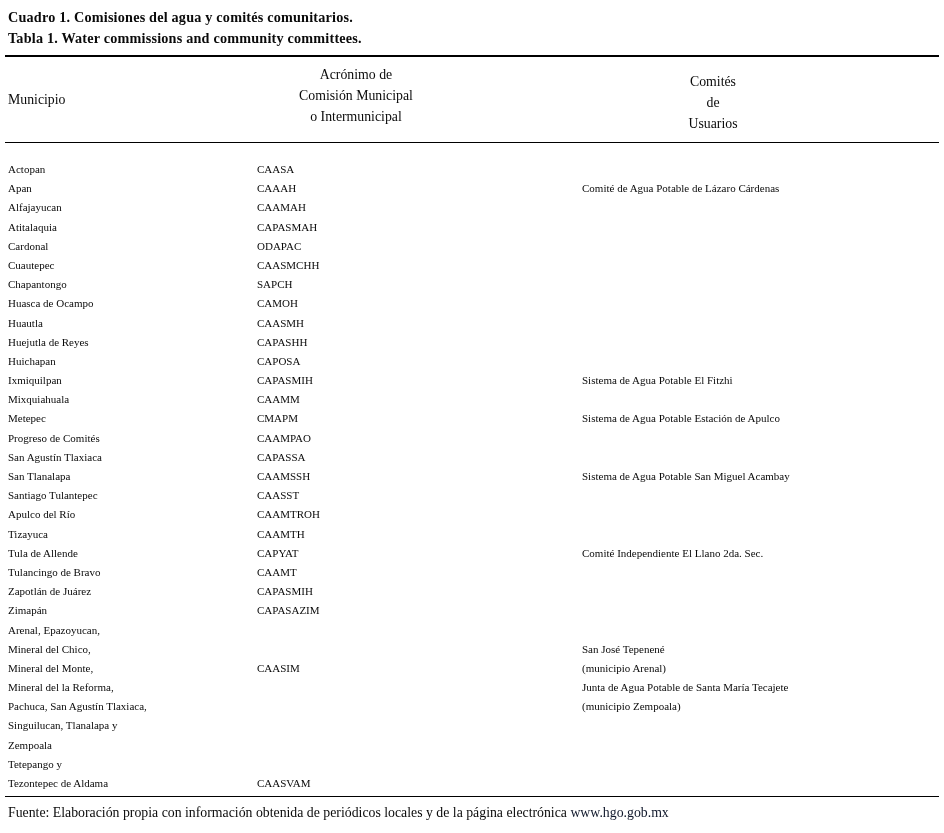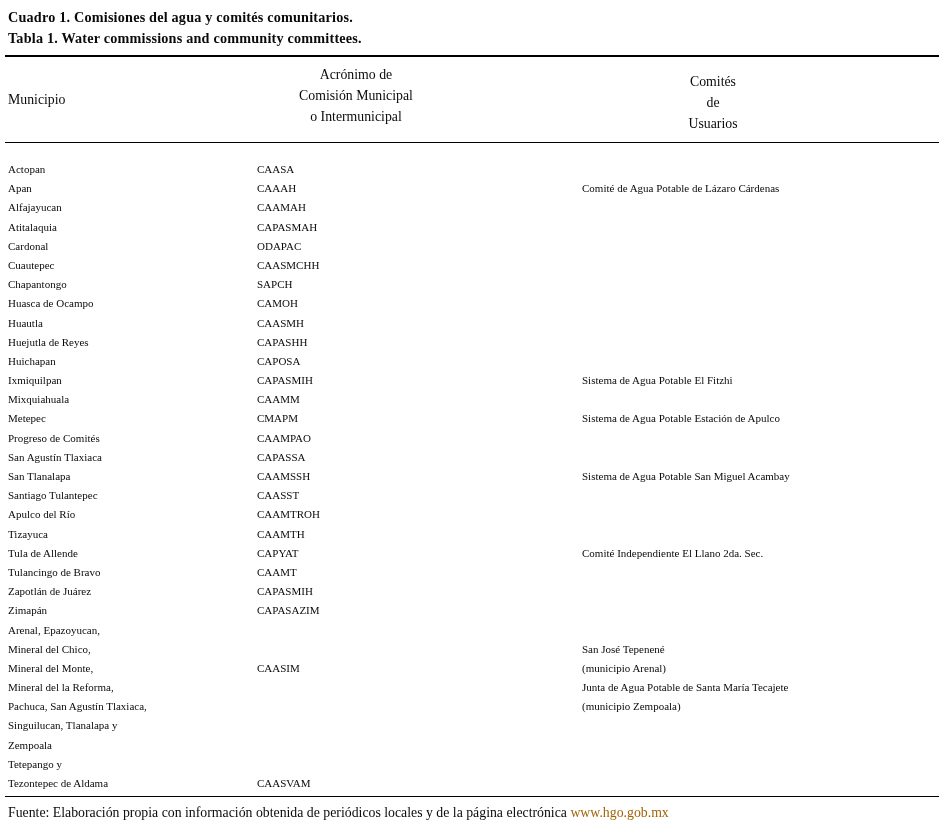--- a/index.html
+++ b/index.html
@@ -272,17 +272,17 @@
       <div class="td-comite"></div>
     </div>
 
     <div class="trow">
       <div class="td-municipio">Tezontepec de Aldama</div>
       <div class="td-acronimo">CAASVAM</div>
       <div class="td-comite"></div>
     </div>
   </div>
 
-  <div class="footer"><span>Fuente: Elaboración propia con información obtenida de periódicos locales y de la página electrónica </span><a href="#" class="source-link" style="color: #a16207;">www.hgo.gob.mx</a></div>
+  <div class="footer"><span>Fuente: Elaboración propia con información obtenida de periódicos locales y de la página electrónica </span><a href="#" class="source-link" style="color: #0f172a;">www.hgo.gob.mx</a></div>
 
   <div class="rule-bottom"></div>
 
 </div>
 
 </body></html>

